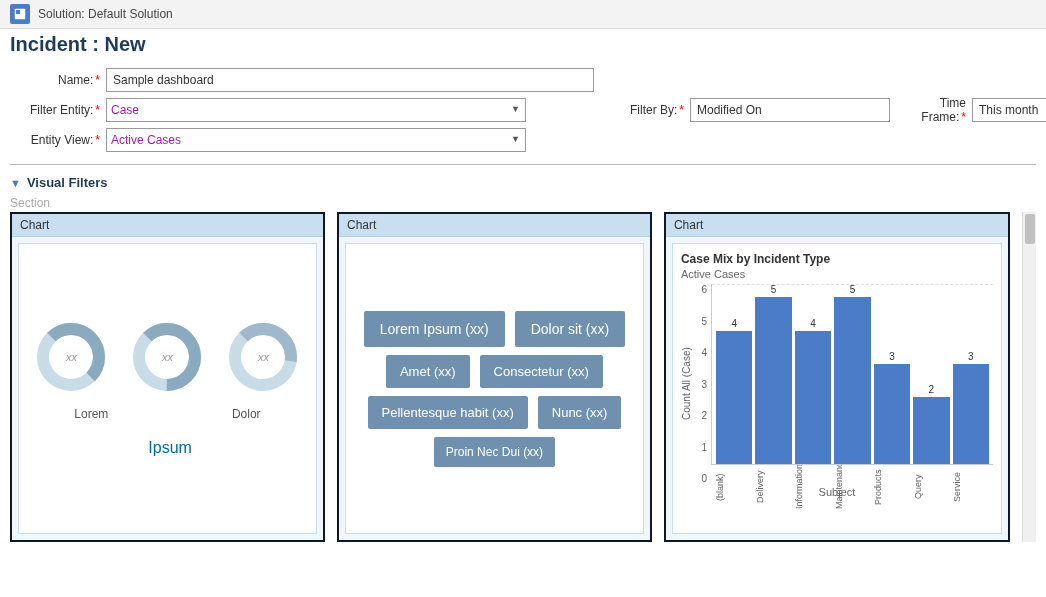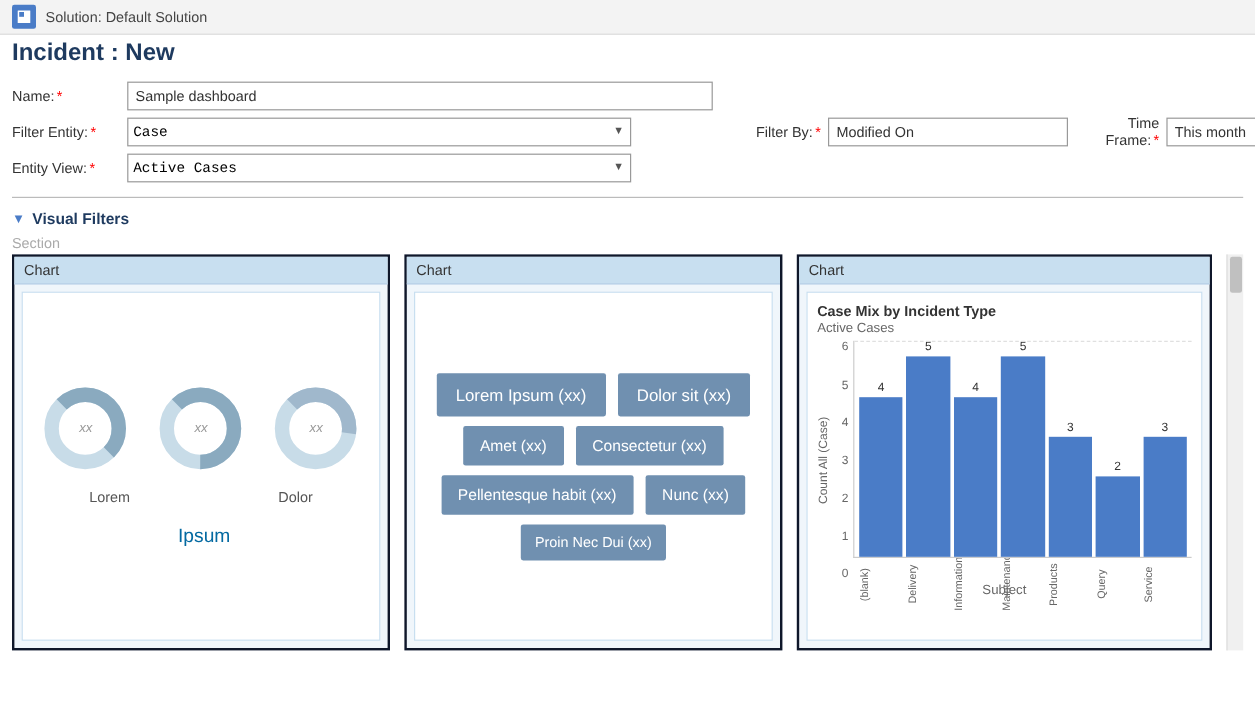--- a/index.html
+++ b/index.html
@@ -9,25 +9,25 @@
     .top-bar-icon { width: 20px; height: 20px; background: #4a7cc7; border-radius: 2px; display: flex; align-items: center; justify-content: center; }
     .top-bar-icon svg { width: 14px; height: 14px; }
 
     .page-title { padding: 4px 10px 6px; font-size: 20px; font-weight: bold; color: #1e3a5f; }
 
     .form-section { padding: 6px 10px; display: flex; gap: 0; }
     .form-left { flex: 1; display: flex; flex-direction: column; gap: 6px; }
     .form-right { flex: 1; display: flex; flex-direction: row; gap: 6px; padding-left: 20px; }
 
     .form-row { display: flex; align-items: center; gap: 6px; }
-    .form-label { width: 90px; font-size: 12px; color: #333; flex-shrink: 0; }
+    .form-label { width: 90px; font-size: 12px; color: #333; text-align: right; flex-shrink: 0; }
     .required-star { color: red; margin-left: 2px; }
     .form-input { height: 24px; border: 1px solid #999; padding: 2px 6px; font-size: 12px; color: #333; background: #fff; }
     .form-input-wide { width: 488px; }
-    .form-select { height: 24px; border: 1px solid #999; padding: 2px 4px; font-size: 12px; color: #000000; background: #fff; width: 420px; appearance: none; -webkit-appearance: none; position: relative; font-family: Liberation Mono, monospace; }
+    .form-select { height: 24px; border: 1px solid #999; padding: 2px 4px; font-size: 12px; color: #a21caf; background: #fff; width: 420px; appearance: none; -webkit-appearance: none; position: relative; }
     .select-wrapper { position: relative; display: inline-block; }
     .select-wrapper::after { content: '▼'; font-size: 9px; position: absolute; right: 6px; top: 6px; pointer-events: none; color: #555; }
     .form-input-right { width: 200px; }
     .filter-by-label { width: 70px; text-align: right; }
 
     .divider { border: none; border-top: 1px solid #bbb; margin: 6px 10px; }
 
     .visual-filters-header { display: flex; align-items: center; padding: 4px 10px; gap: 6px; }
     .collapse-icon { color: #4a7cc7; font-size: 11px; cursor: pointer; }
     .visual-filters-title { font-size: 13px; font-weight: bold; color: #1e3a5f; }

